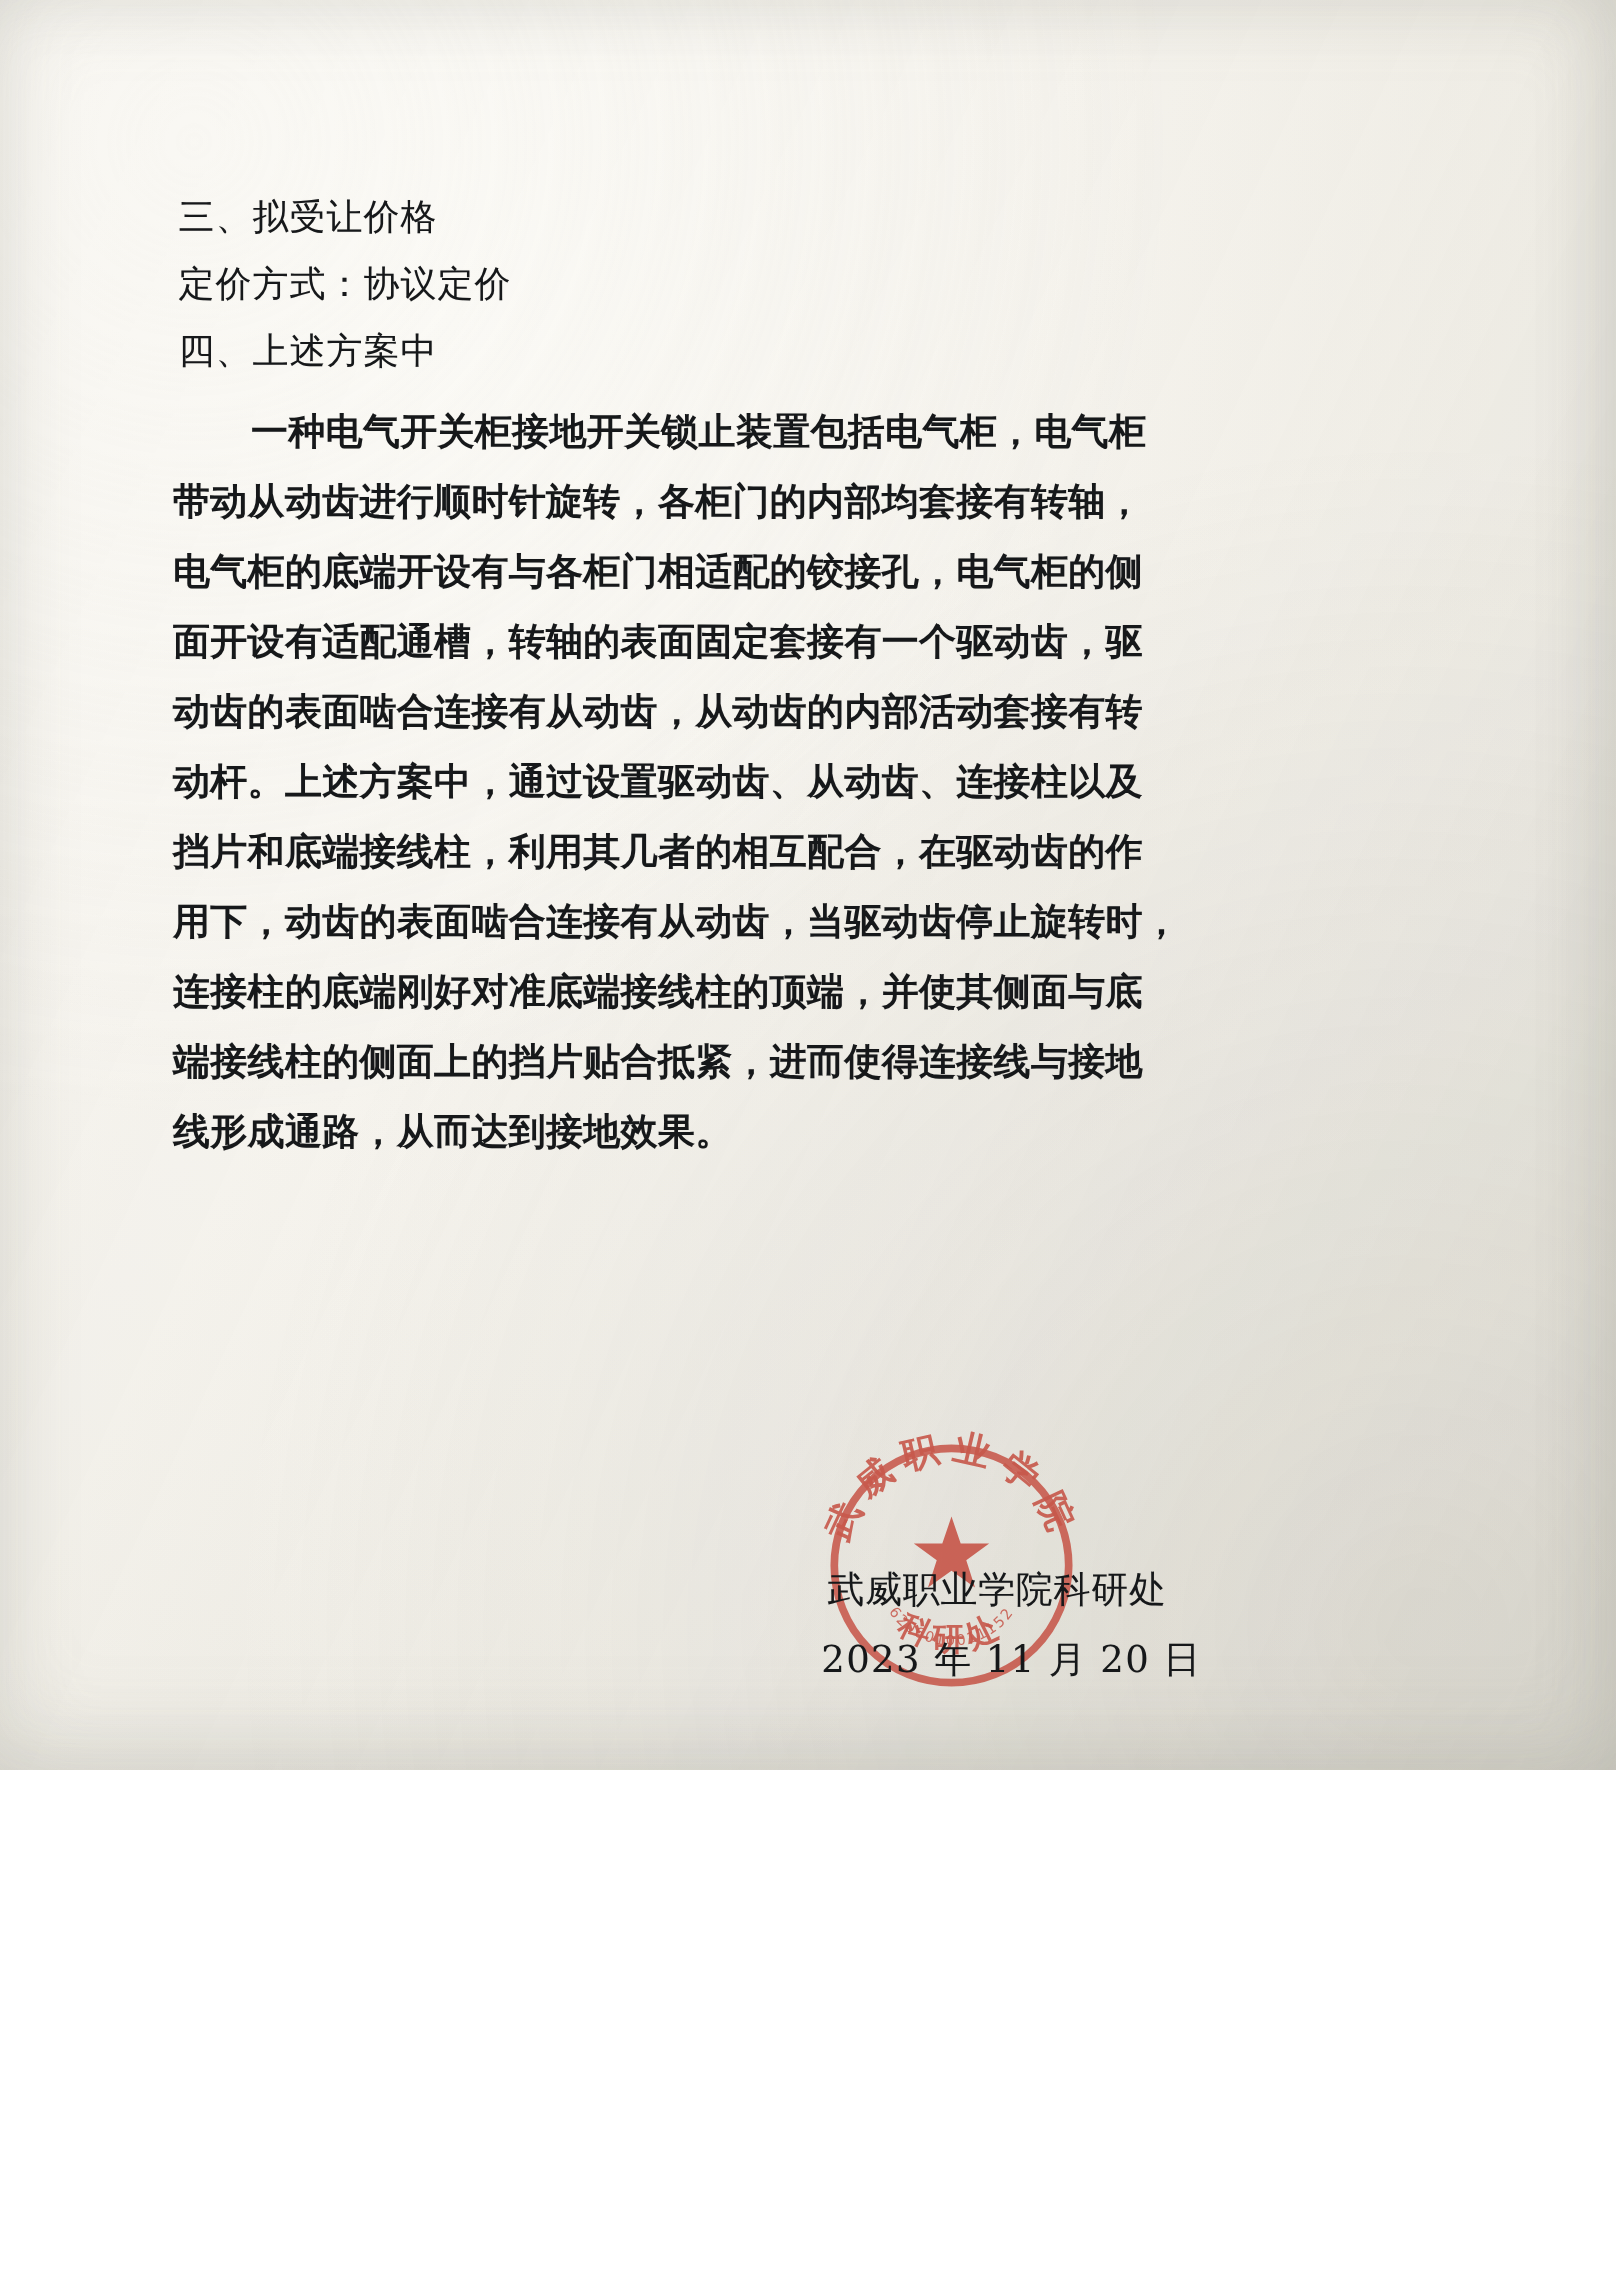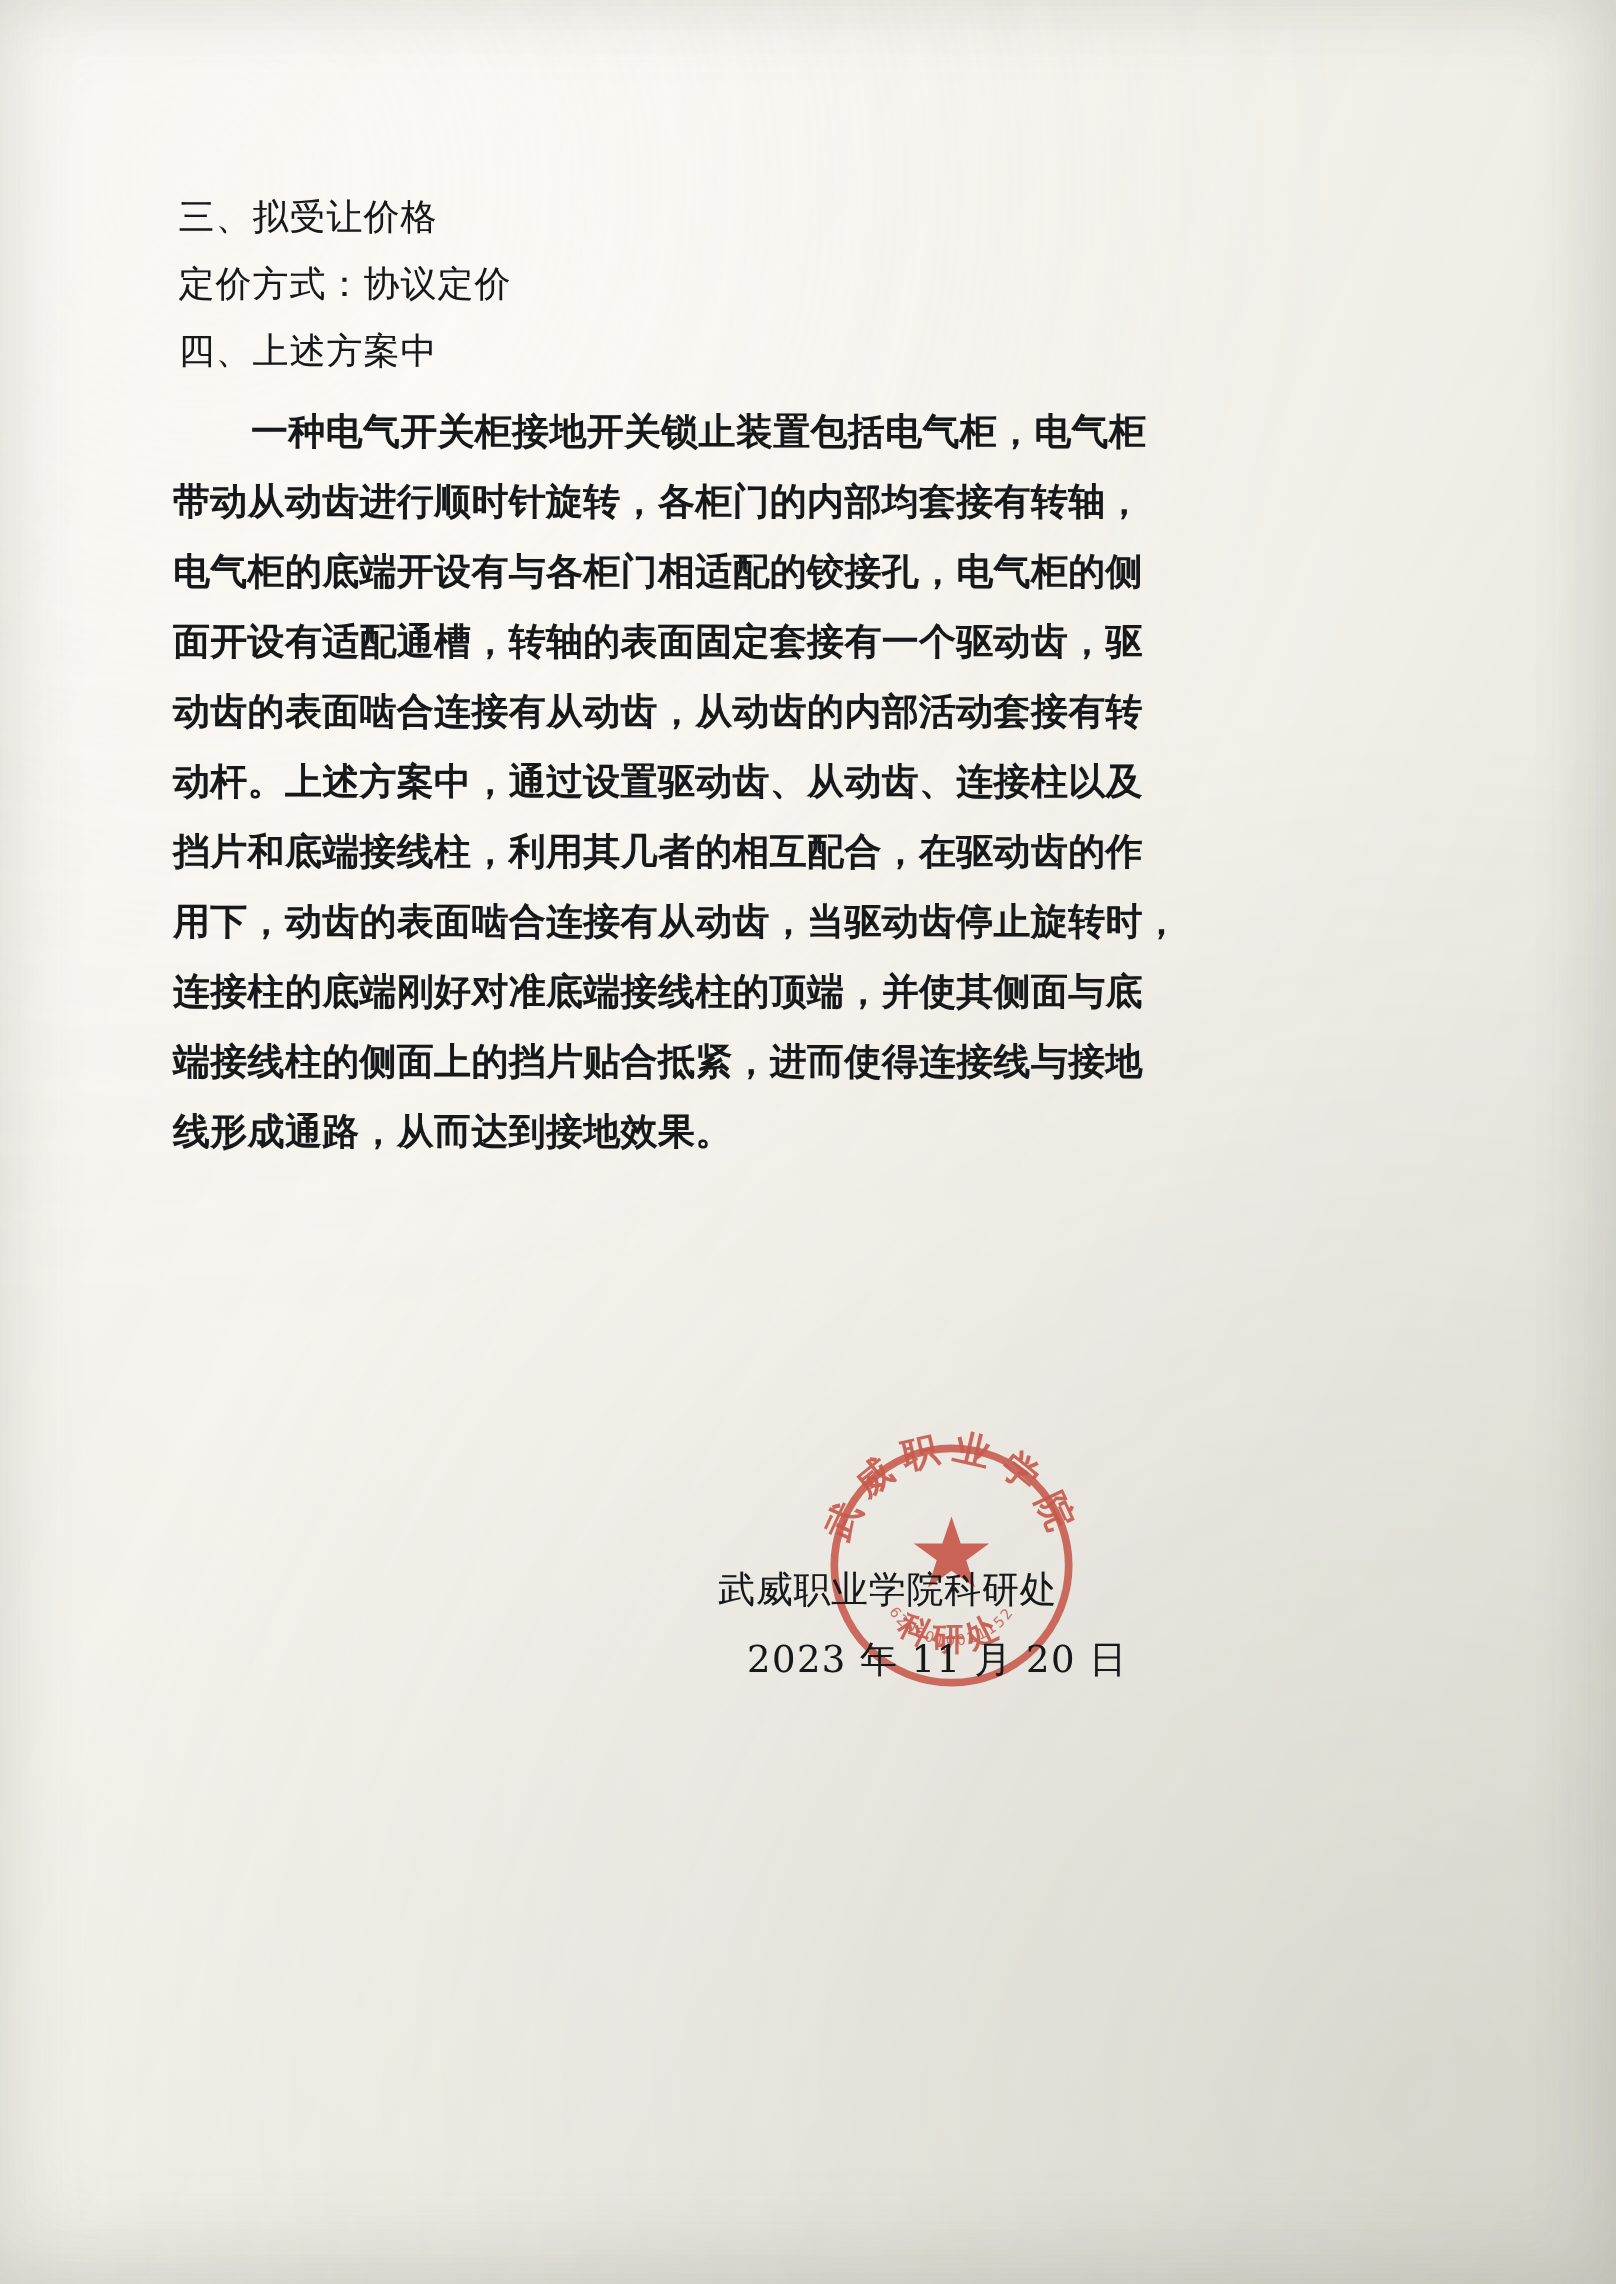--- a/index.html
+++ b/index.html
@@ -6,21 +6,21 @@
     margin: 0;
     padding: 0;
     background: #ffffff;
   }
   body {
     font-family: "DejaVu Sans", "Liberation Sans", sans-serif;
   }
   .page {
     position: relative;
     width: 1617px;
-    height: 2284px;
+    height: 1770px;
     overflow: hidden;
     background:
       radial-gradient(ellipse at 28% 18%, #fbfaf6 0%, #f7f5f0 38%, #f2f0ea 70%, #eceae3 100%);
   }
   
   .paper-grain {
     position: absolute;
     inset: 0;
     pointer-events: none;
     background:
@@ -74,21 +74,21 @@
   }
   .body-line.lastline {
     letter-spacing: 0.3px;
   }
 
   .signature {
     position: absolute;
     left: 718px;
     top: 1555px;
     width: 558px;
-    text-align: left;
+    text-align: center;
   }
   .sig-line {
     color: #16181a;
     font-size: 37px;
     line-height: 70px;
     letter-spacing: 0.7px;
     white-space: nowrap;
     text-shadow: 0 0 0.7px rgba(30,30,30,0.22);
   }
   .sig-date {

